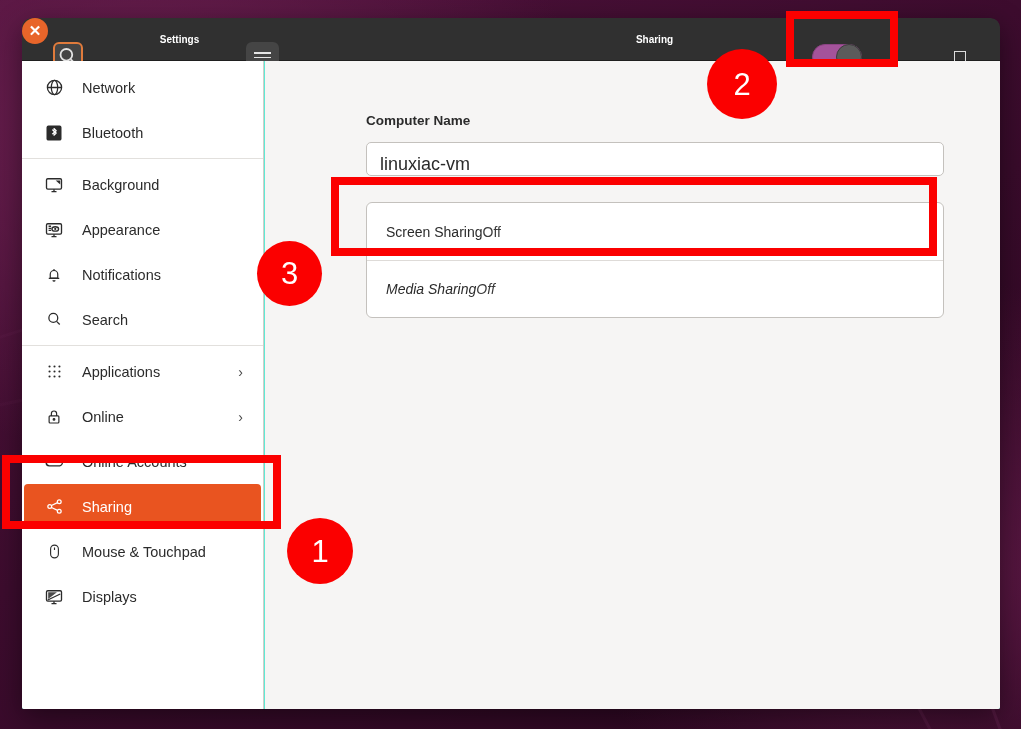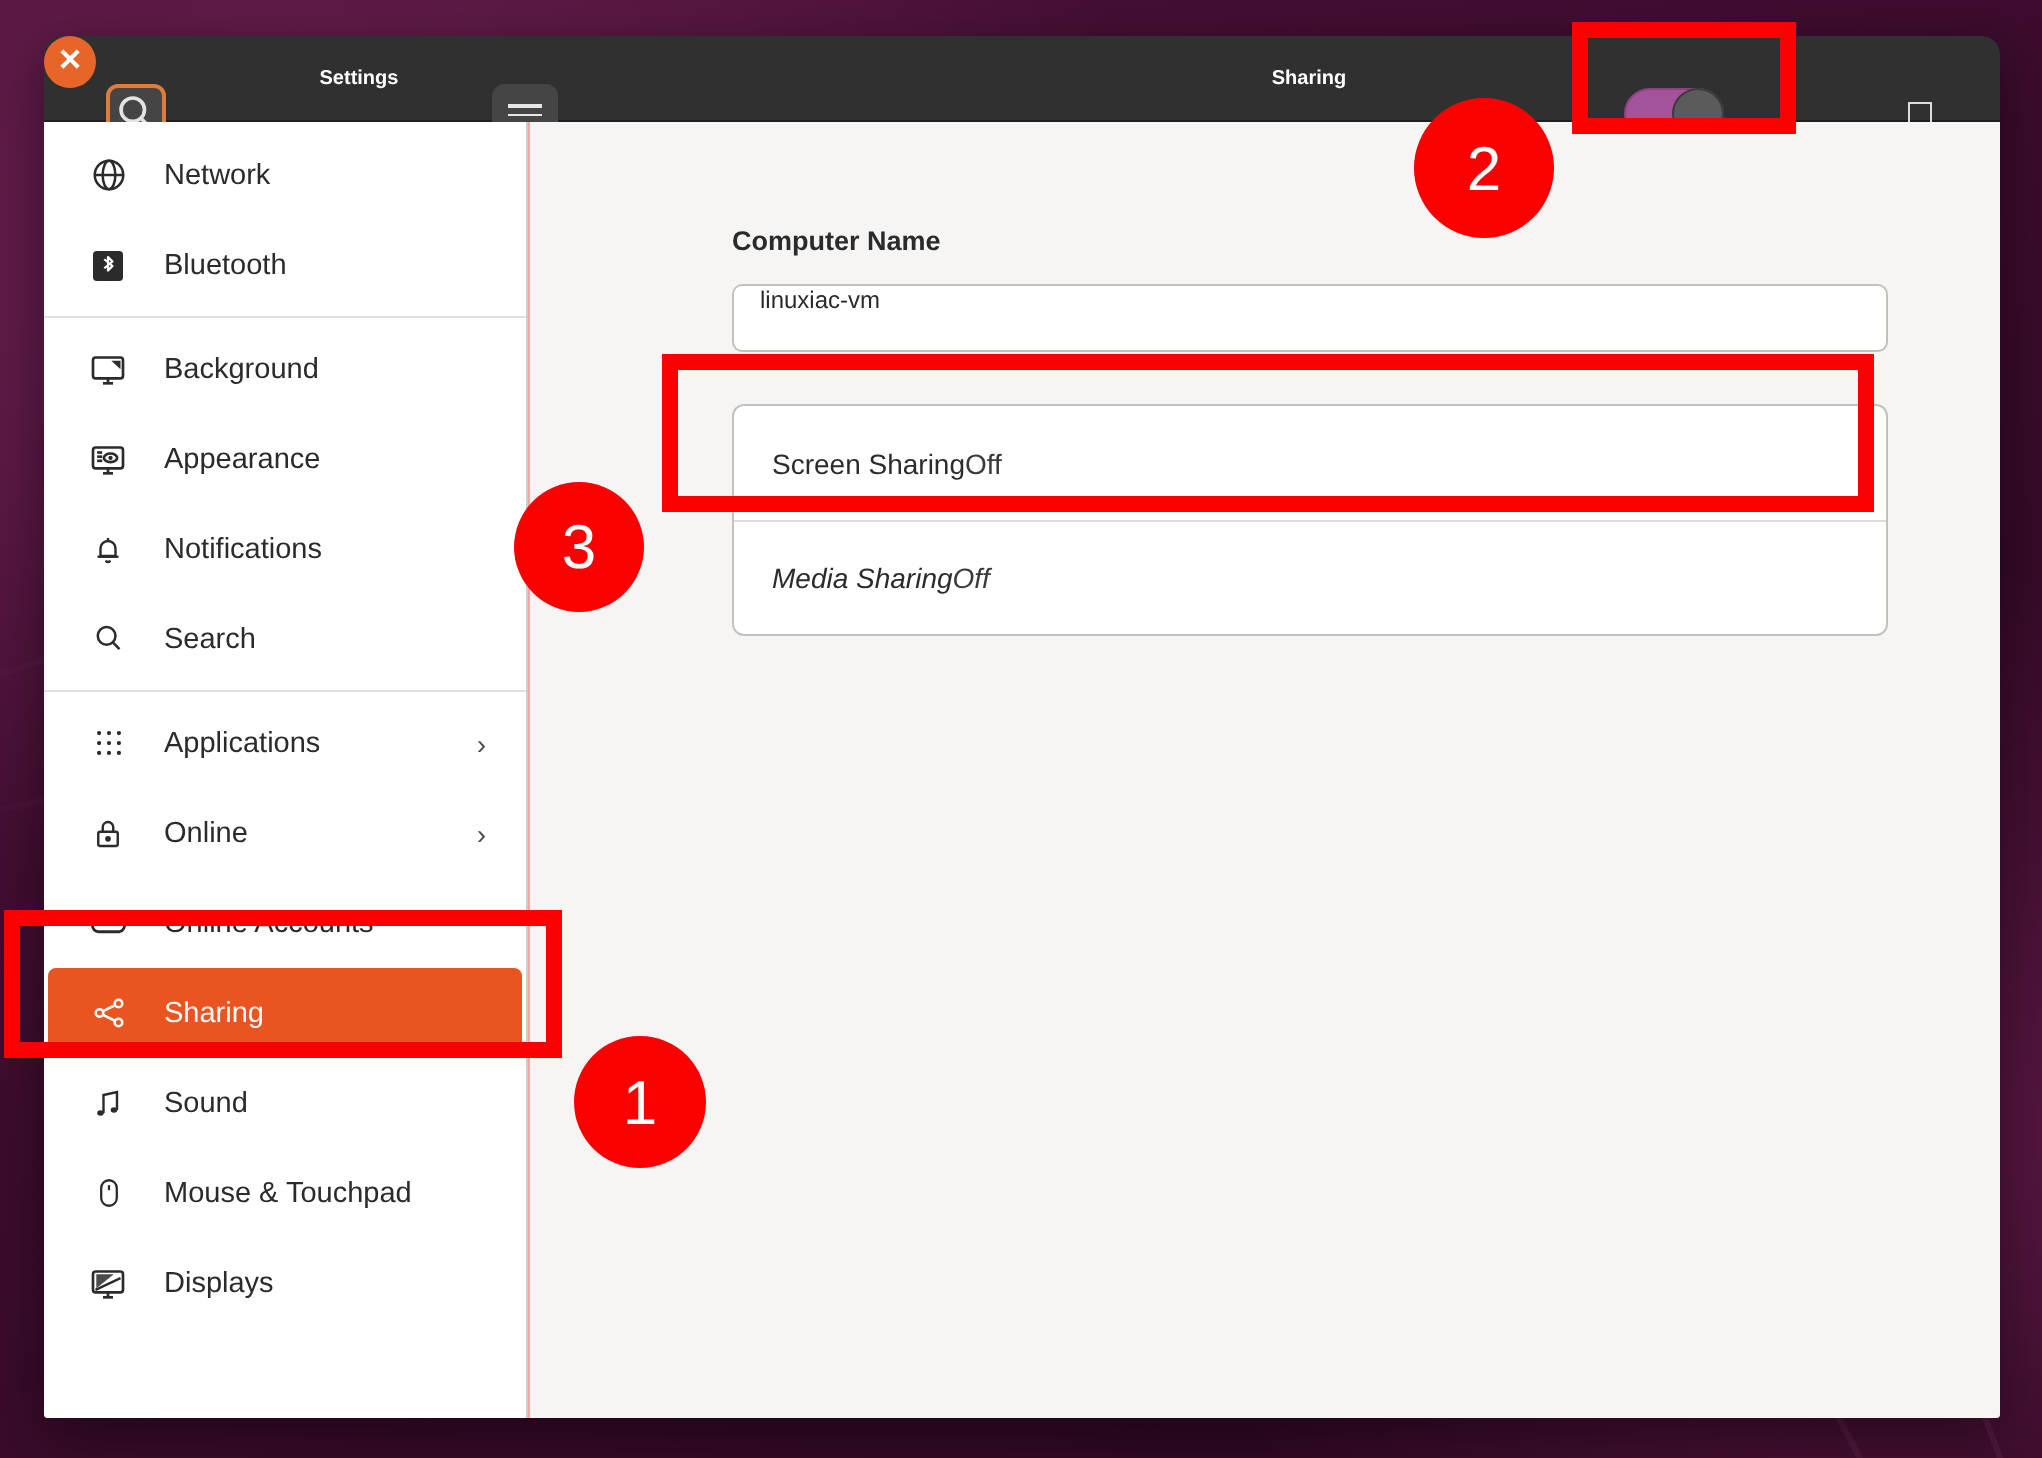--- a/index.html
+++ b/index.html
@@ -105,21 +105,21 @@
   #wc-close .x {
     position: absolute; left: 0; top: 0; width: 26px; height: 26px;
     line-height: 25px; text-align: center;
     color: #fff; font-size: 15px; font-weight: bold;
   }
 
   
   #winbody {
     position: absolute; left: 0; top: 43px;
     width: 100%; height: 648px;
-    background: #fca5a5;
+    background: #5eead4;
   }
   #sidebar {
     position: absolute; left: 0; top: 0;
     width: 242px; height: 648px;
     background: #ffffff;
     border-right: 1px solid #cfcdc9;
     padding-top: 4px;
   }
   .nav-item {
     position: relative;
@@ -158,23 +158,23 @@
   #computer-name-label {
     position: absolute; left: 101px; top: 52px;
     font-size: 13.5px; font-weight: bold; color: #2b2b2b;
   }
   #computer-name-input {
     position: absolute; left: 101px; top: 81px;
     width: 578px; height: 34px;
     background: #ffffff;
     border: 1px solid #c4c1bd;
     border-radius: 5px;
-    display: flex; align-items: flex-start;
+    display: flex; align-items: flex-end;
     padding-left: 13px;
-    font-size: 12px; color: #2b2b2b;
+    font-size: 18px; color: #2b2b2b;
   }
   #sharing-list {
     position: absolute; left: 101px; top: 141px;
     width: 578px;
     background: #ffffff;
     border: 1px solid #c4c1bd;
     border-radius: 6px;
     overflow: hidden;
   }
   .share-row {
@@ -379,30 +379,20 @@
             <circle cx="18" cy="6" r="2.4"></circle>
               <circle cx="18" cy="18" r="2.4"></circle>
               <circle cx="6" cy="12" r="2.4"></circle>
             <line x1="8.2" y1="10.8" x2="15.8" y2="7.1"></line>
               <line x1="8.2" y1="13.2" x2="15.8" y2="16.9"></line>
           </svg>
           </span>
         <span class="nav-label">Sharing</span>
       </div>
 
-      <div class="nav-item">
-        <span class="nav-icon">
-          <svg width="18" height="18" viewBox="0 0 24 24" fill="none" stroke="currentColor" stroke-width="1.6">
-            <path d="M9 18 L9 6 L18 4 L18 16"></path>
-              <ellipse cx="7" cy="18" rx="2.2" ry="1.8" fill="currentColor" stroke="none"></ellipse>
-            <ellipse cx="16" cy="16" rx="2.2" ry="1.8" fill="currentColor" stroke="none"></ellipse>
-          </svg>
-          </span>
-        <span class="nav-label">Sound</span>
-      </div>
 
 
       <div class="nav-item">
         <span class="nav-icon">
           <svg width="17" height="17" viewBox="0 0 24 24" fill="none" stroke="currentColor" stroke-width="1.6">
             <rect x="6.5" y="3" width="11" height="18" rx="5.5"></rect>
               <line x1="12" y1="6.5" x2="12" y2="10"></line>
           </svg>
           </span>
         <span class="nav-label">Mouse &amp; Touchpad</span>

